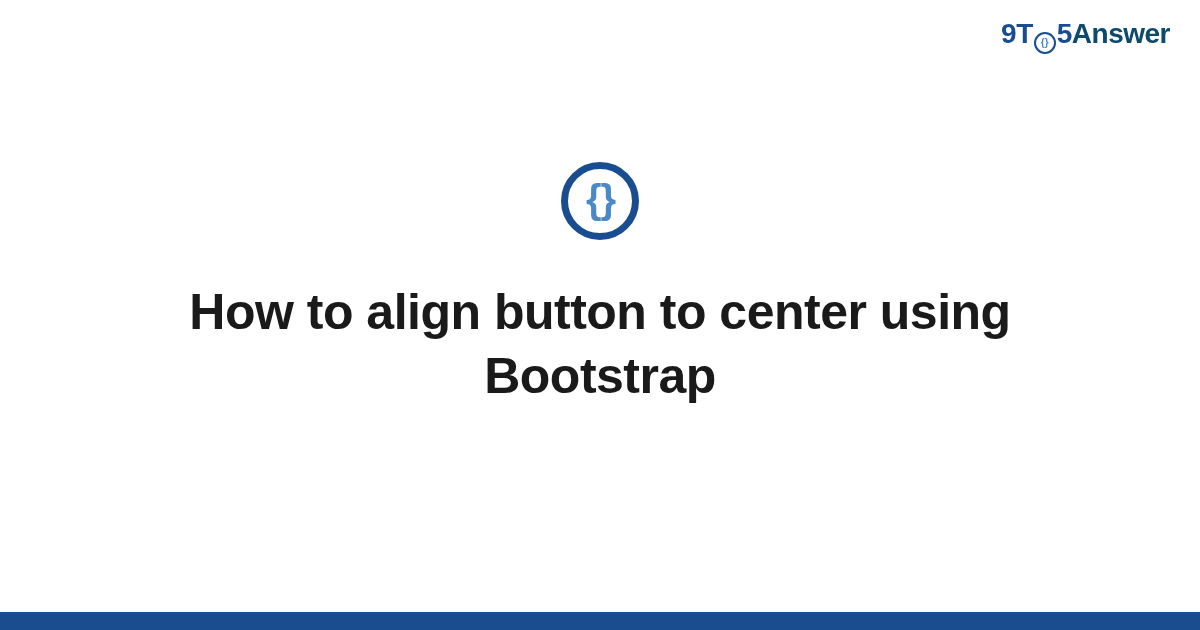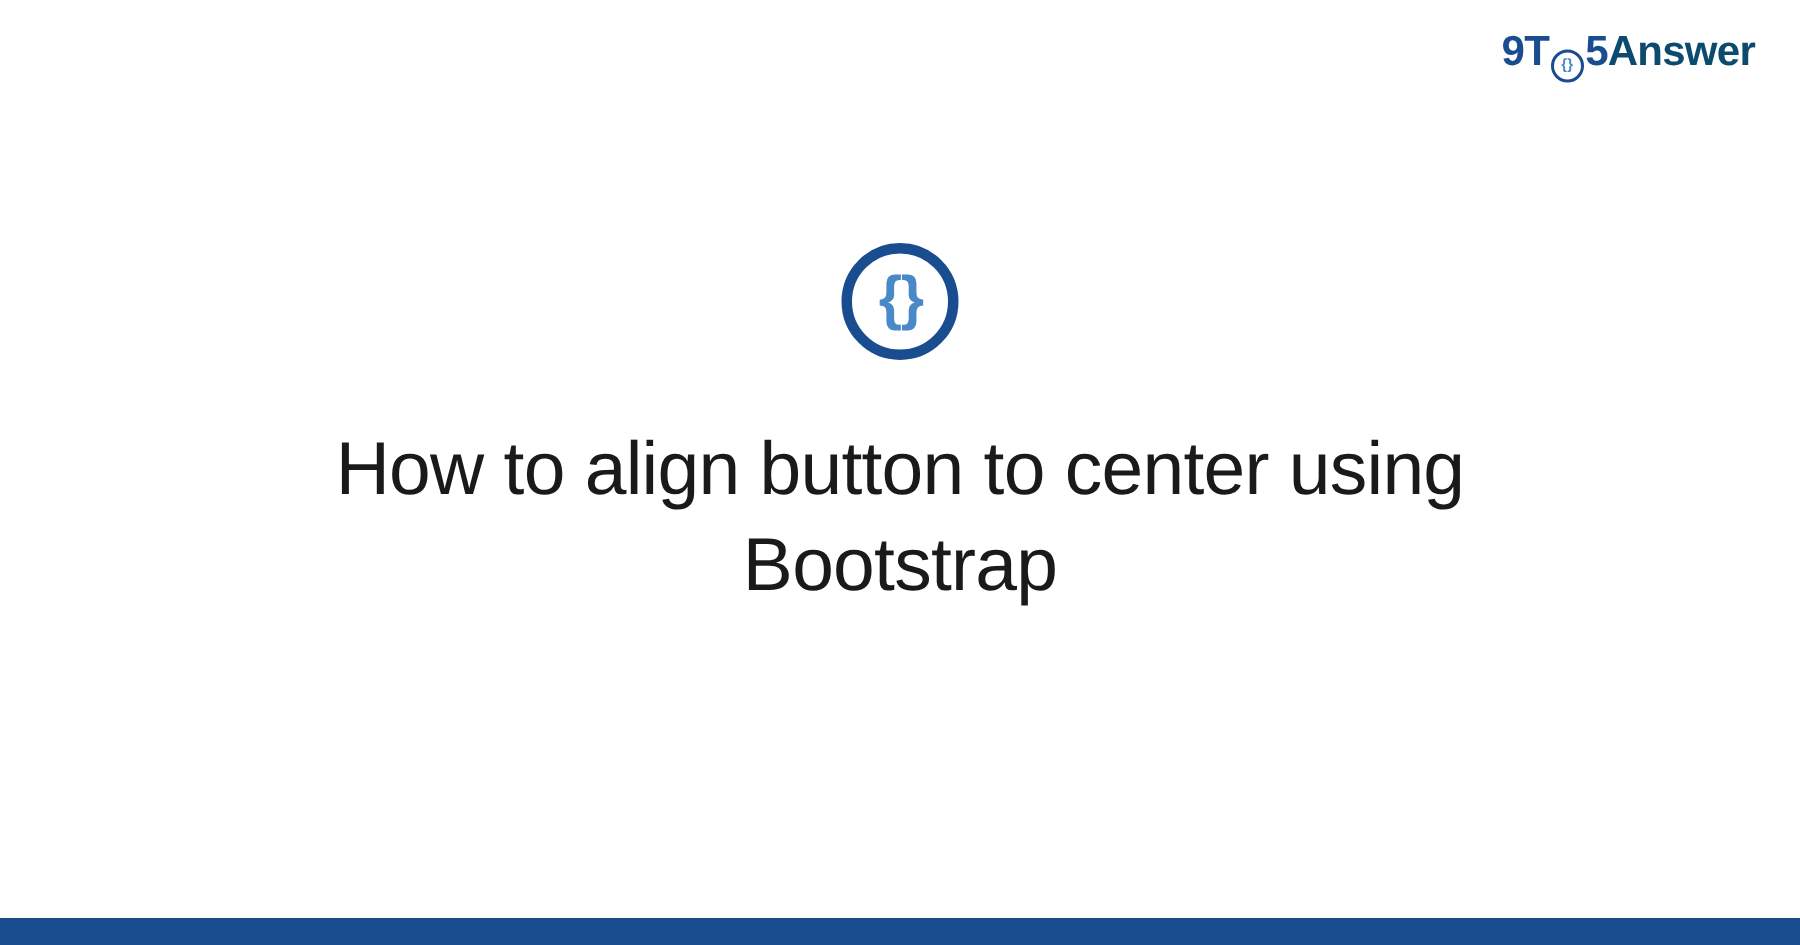--- a/index.html
+++ b/index.html
@@ -80,21 +80,21 @@
       font-size: 40px;
       font-weight: 700;
       color: #4a89c7;
       letter-spacing: -6px;
       font-family: Arial, sans-serif;
       padding-bottom: 4px;
       padding-right: 4px;
     }
     .title {
       font-size: 50px;
-      font-weight: 400;
+      font-weight: 700;
       color: #1a1a1a;
       text-align: center;
       line-height: 1.28;
       max-width: 900px;
       letter-spacing: -0.5px;
     }
     .footer-bar {
       position: absolute;
       bottom: 0;
       left: 0;

